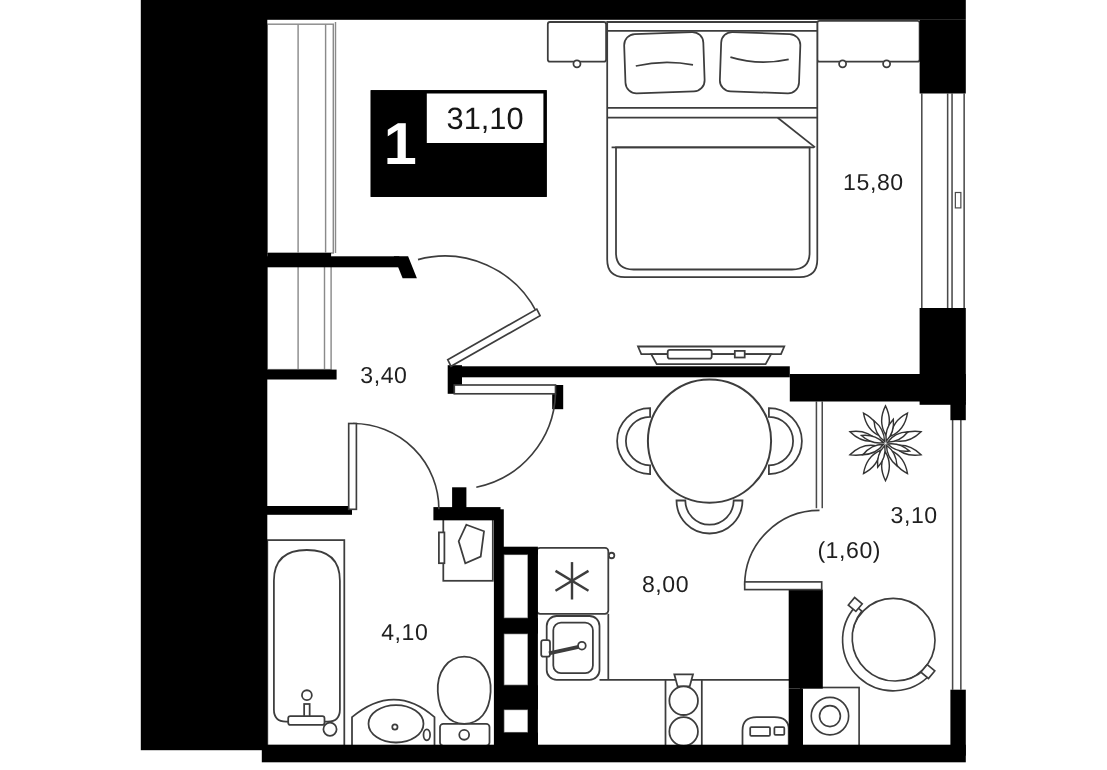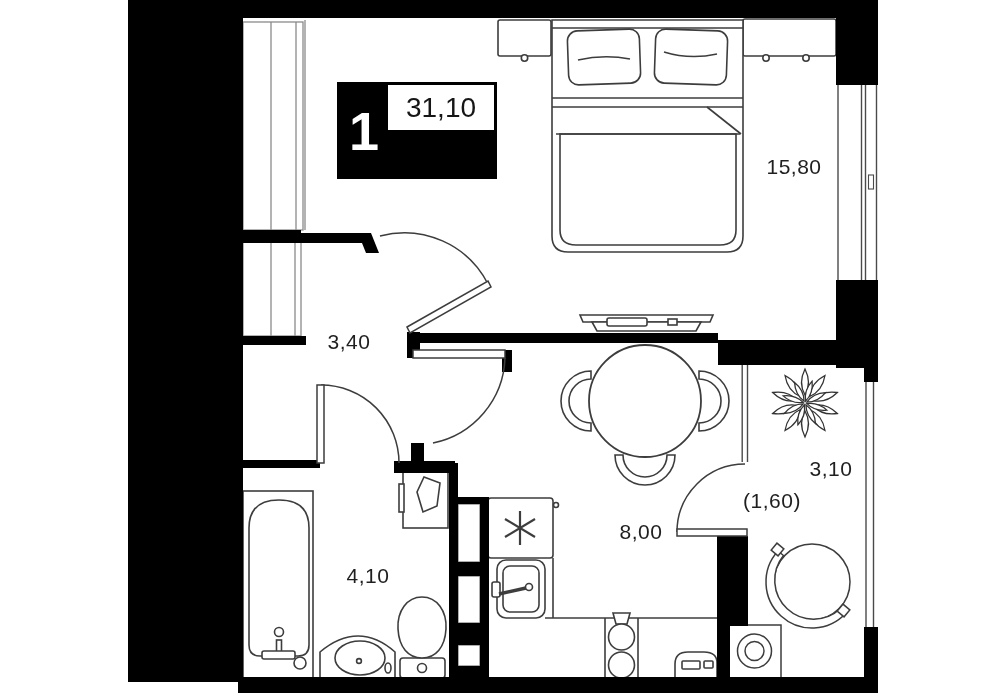--- a/index.html
+++ b/index.html
@@ -246,21 +246,21 @@
     <g>
       <path d="M 677 532 A 68 68 0 0 1 745 464" fill="none"></path>
       <rect x="677" y="529" width="70" height="7"></rect>
     </g>
   </g>
 </svg>
 
   <div class="lbl" style="left:794px;top:167px;">15,80</div>
   <div class="lbl" style="left:349px;top:342px;">3,40</div>
   <div class="lbl" style="left:368px;top:576px;">4,10</div>
-  <div class="lbl" style="left:605px;top:532px;margin-left:36px;">8,00</div>
+  <div class="lbl" style="left:605px;top:532px;">8,00</div>
   <div class="lbl" style="left:811px;top:469px;margin-left:20px;">3,10</div>
   <div class="lbl" style="left:772px;top:501px;">(1,60)</div>
 
   <div class="badge">
     <div class="badge-rooms">1</div>
     <div class="badge-col">
       <div class="badge-cell badge-living">31,10</div>
     </div>
   </div>
 

